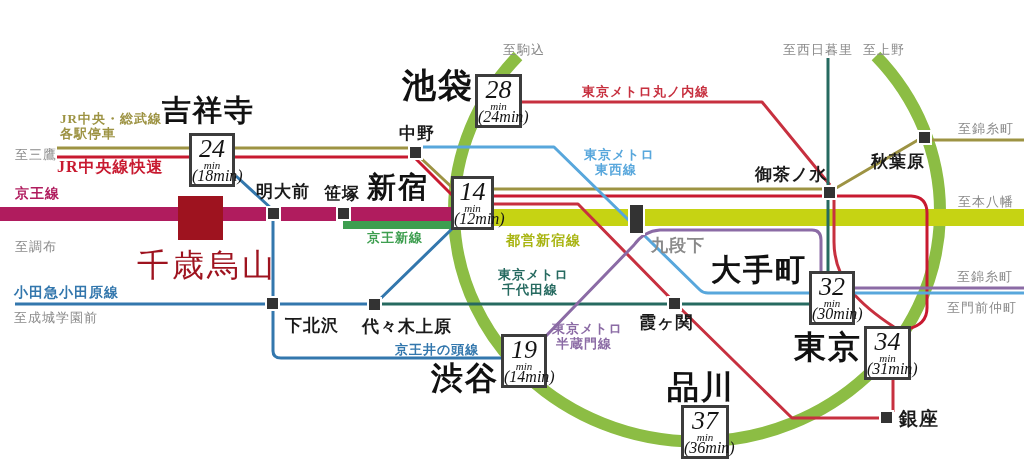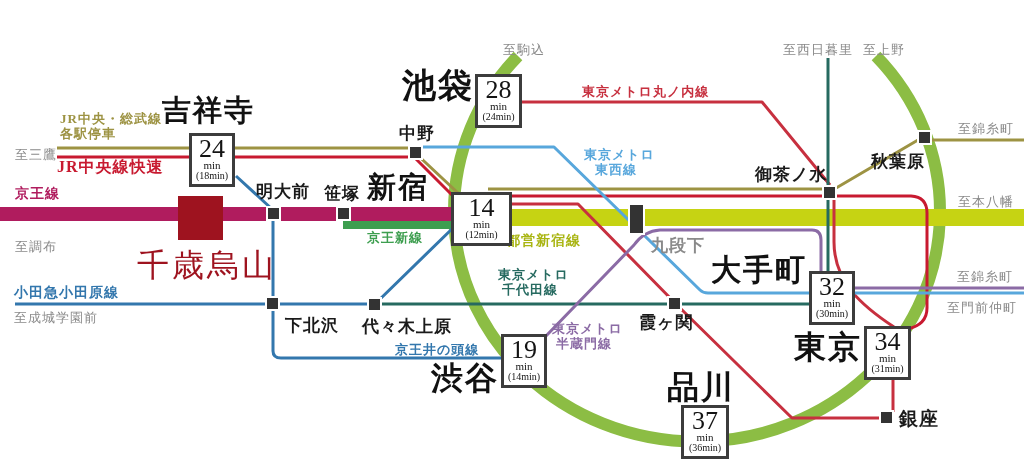--- a/index.html
+++ b/index.html
@@ -10,25 +10,25 @@
   #rail-svg{position:absolute;left:0;top:0;}
   .abs{position:absolute;white-space:nowrap;}
   .edge{font-size:13px;color:#8a8a8a;letter-spacing:1px;}
   .st{font-size:17px;font-weight:bold;color:#1a1a1a;letter-spacing:1px;line-height:1;}
   .st-gray{color:#8a8a8a;}
   .big{font-weight:bold;color:#111;line-height:1;letter-spacing:2px;}
   .line-lbl{font-size:13px;font-weight:bold;line-height:15px;letter-spacing:1px;font-family:Liberation Serif, serif;}
   .line-lbl.two{text-align:center;}
   .badge{
     position:absolute;background:#fff;border:3px solid #3c3c3c;box-sizing:border-box;
-    text-align:center;color:#141414;padding:1px 0 2px;z-index:5;
+    text-align:center;color:#141414;padding:1px 0 2px;z-index:5;font-style:italic;
   }
   .badge .num{display:block;font-size:26px;line-height:23px;font-weight:500;}
   .badge .unit{display:block;font-size:11px;line-height:10px;}
-  .badge .note{display:block;font-size:10px;line-height:12px;}
+  .badge .note{display:block;font-size:16px;line-height:12px;}
   .home-name{font-weight:normal;letter-spacing:3px;line-height:1;}
 </style>
 </head>
 <body>
 
 <div id="stage">
 
   <svg id="rail-svg" width="1024" height="473" viewBox="0 0 1024 473">
 
     <path d="M 518 56 A 243 230 0 1 0 876 56" fill="none" stroke-width="12" stroke="#8cbd44"></path>
@@ -88,21 +88,21 @@
   <div class="badge" style="left:189px;top:133px;width:46px">
     <span class="num">24</span>
     <span class="unit">min</span>
     <span class="note">(18min)</span>
   </div>
   <div class="badge" style="left:475px;top:74px;width:47px">
     <span class="num">28</span>
     <span class="unit">min</span>
     <span class="note">(24min)</span>
   </div>
-  <div class="badge" style="left:451px;top:192px;width:61px">
+  <div class="badge" style="left:451px;top:176px;width:43px">
     <span class="num">14</span>
     <span class="unit">min</span>
     <span class="note">(12min)</span>
   </div>
   <div class="badge" style="left:809px;top:271px;width:46px">
     <span class="num">32</span>
     <span class="unit">min</span>
     <span class="note">(30min)</span>
   </div>
   <div class="badge" style="left:864px;top:326px;width:47px">

